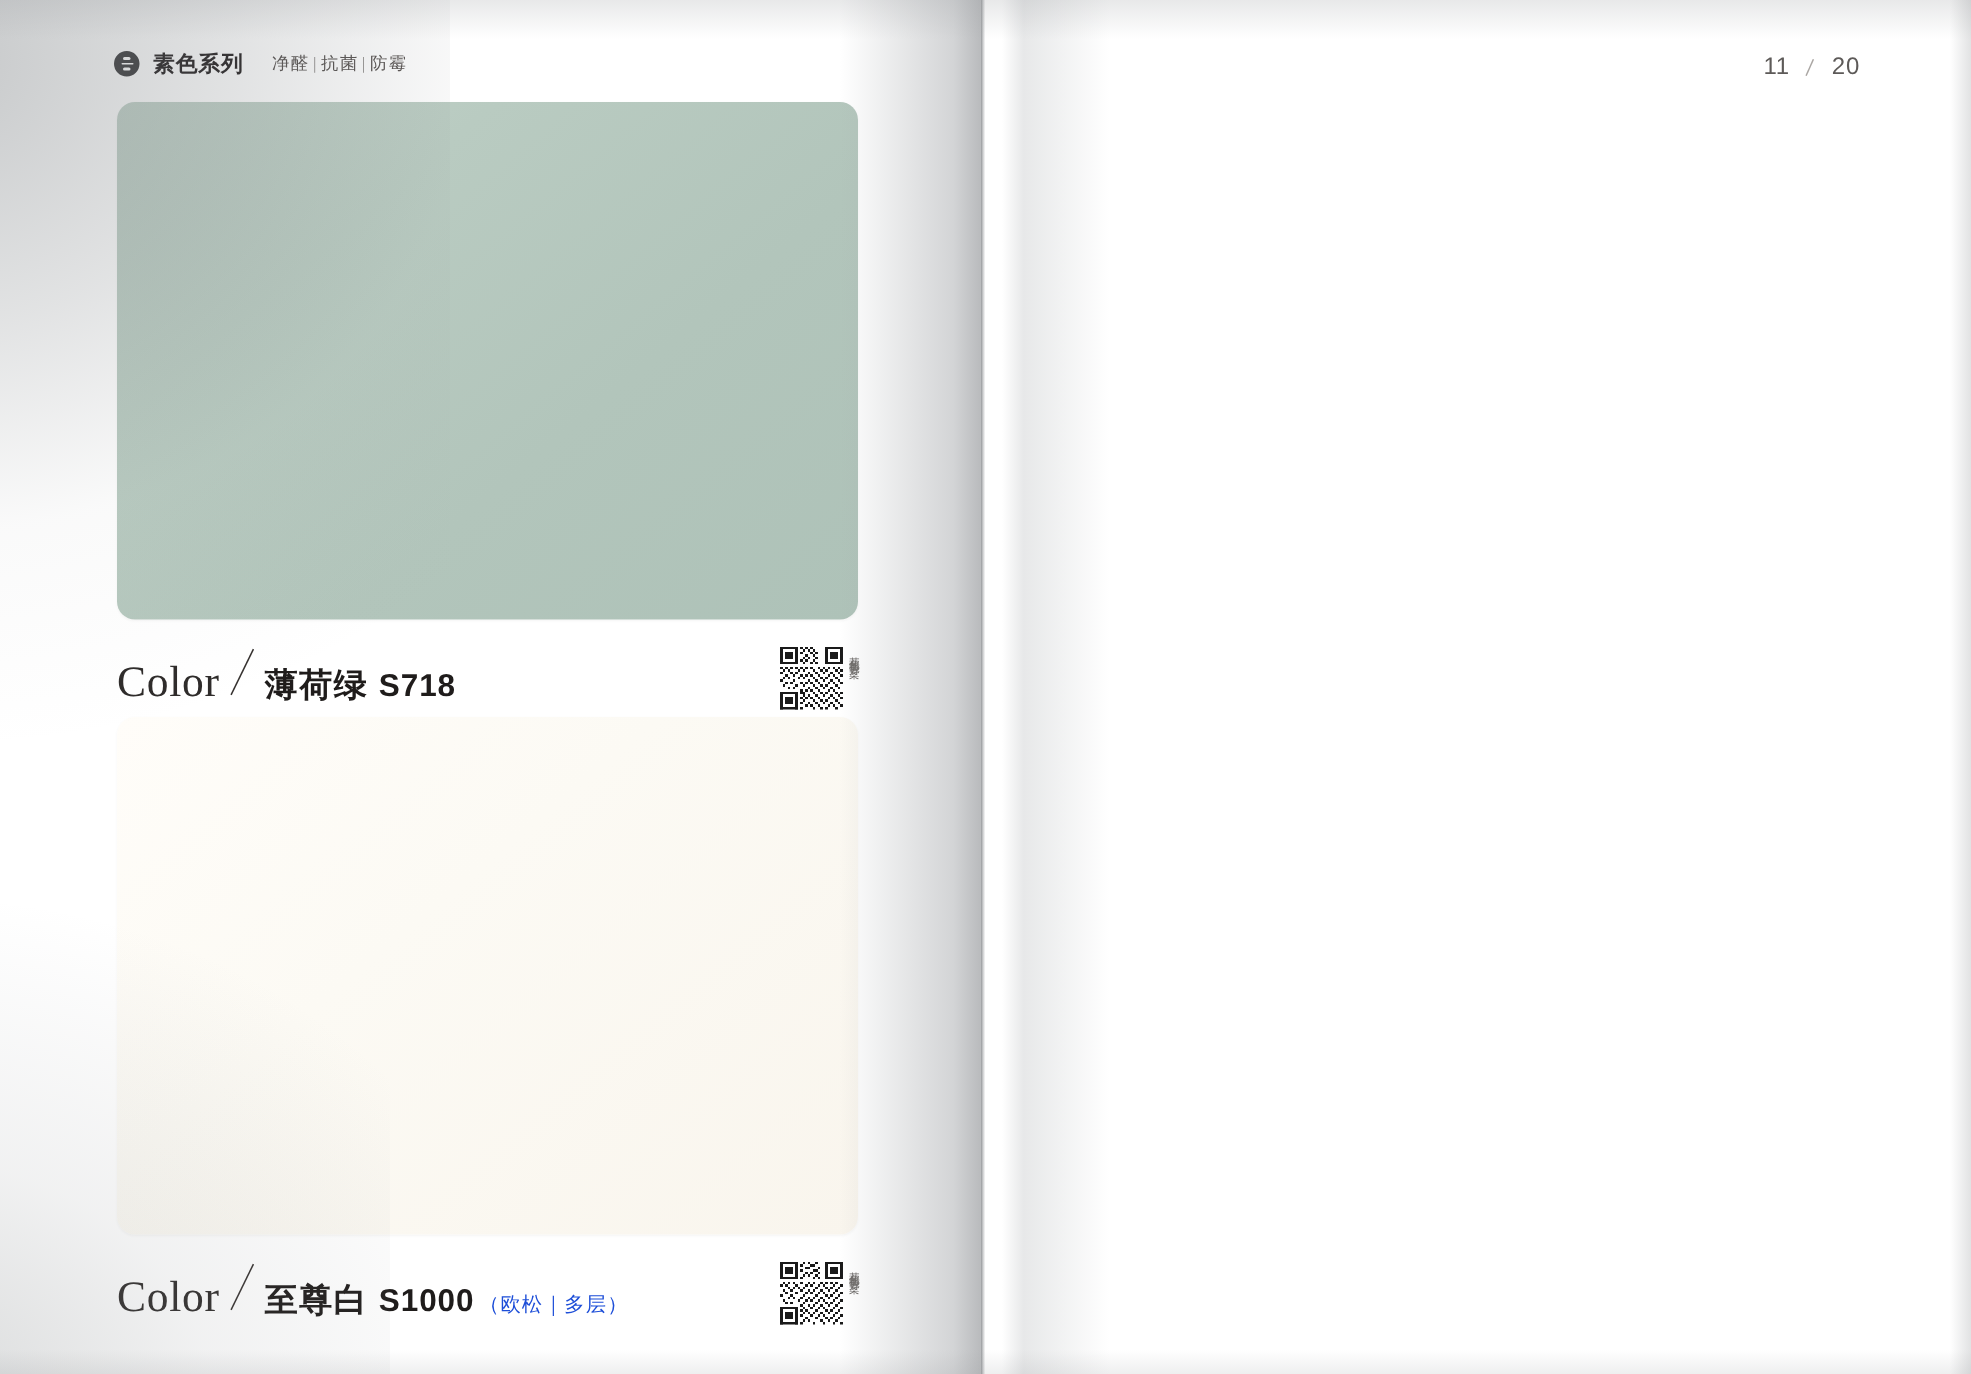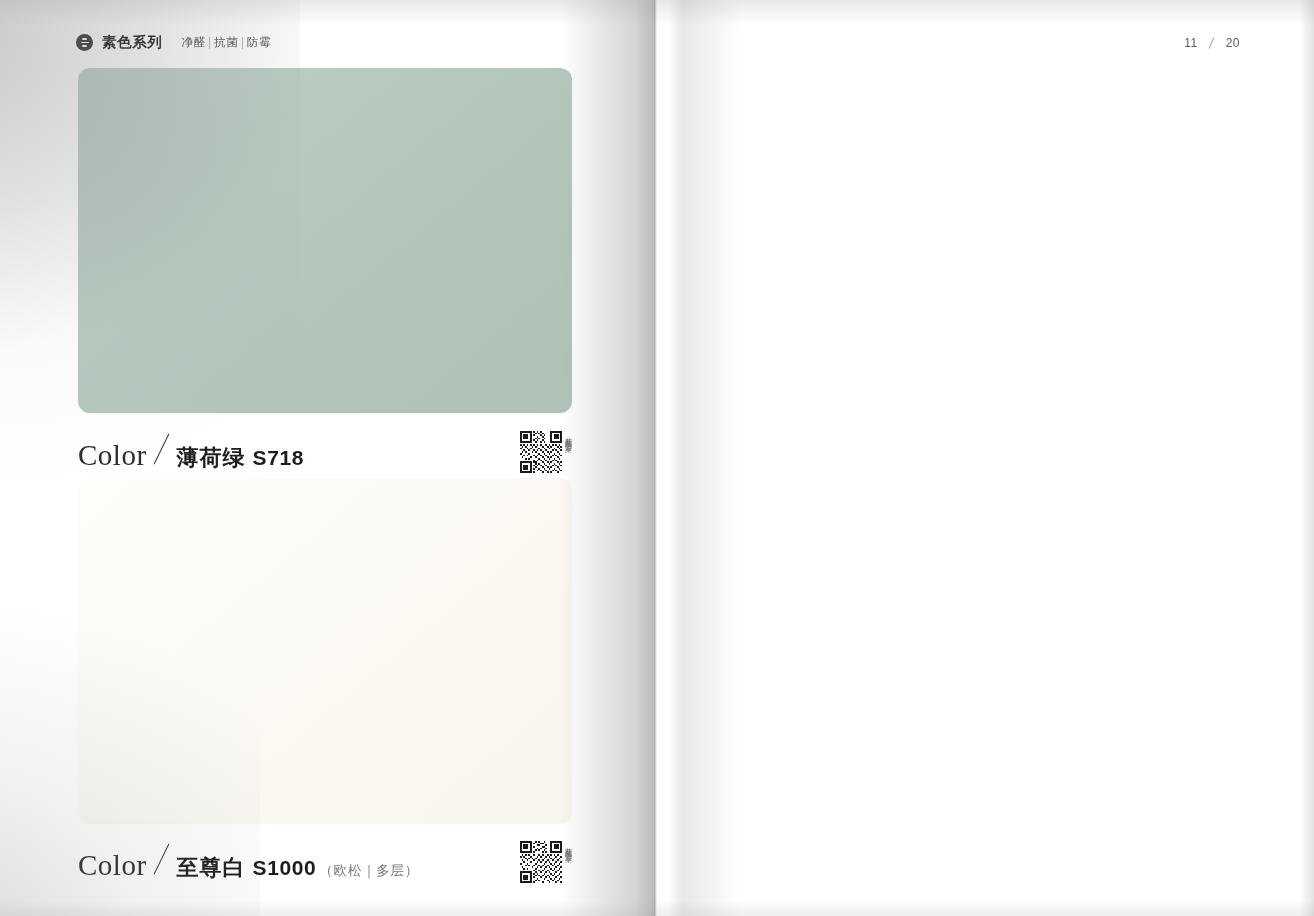--- a/index.html
+++ b/index.html
@@ -140,21 +140,21 @@
   .header-sub .sep {
     color: #8d8a88;
     margin: 0 2px;
     font-weight: normal;
   }
 
   .pagination {
     position: absolute;
     top: 36px; right: 74px;
     font-family: "Liberation Sans", sans-serif;
-    font-size: 12px;
+    font-size: 16px;
     color: #5d5a58;
     letter-spacing: 0.5px;
     display: flex;
     align-items: center;
     gap: 7px;
   }
   .pagination .slash {
     display: inline-block;
     width: 14px; height: 10px;
     position: relative;
@@ -224,21 +224,21 @@
     font-size: 21px;
     font-weight: bold;
     color: #1f1c1b;
     letter-spacing: 0.6px;
     margin-left: 7px;
     line-height: 1;
   }
   .color-spec {
     font-family: "Liberation Sans", sans-serif;
     font-size: 13.5px;
-    color: #737373;
+    color: #1d4ed8;
     letter-spacing: 0.8px;
     margin-left: 3px;
     line-height: 1;
   }
 
   
   .qr-block {
     display: flex;
     align-items: flex-start;
     gap: 3px;

